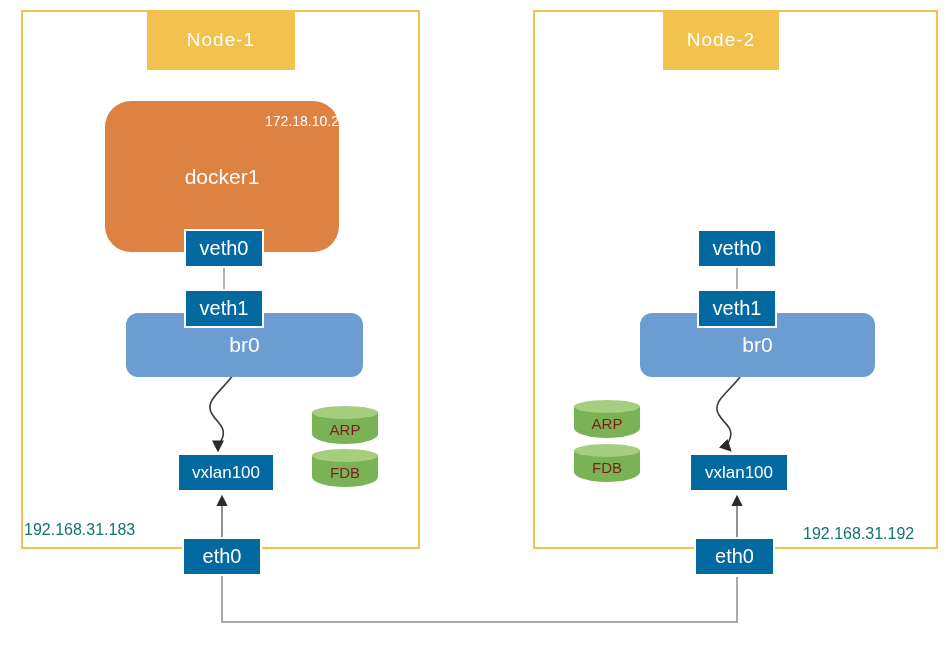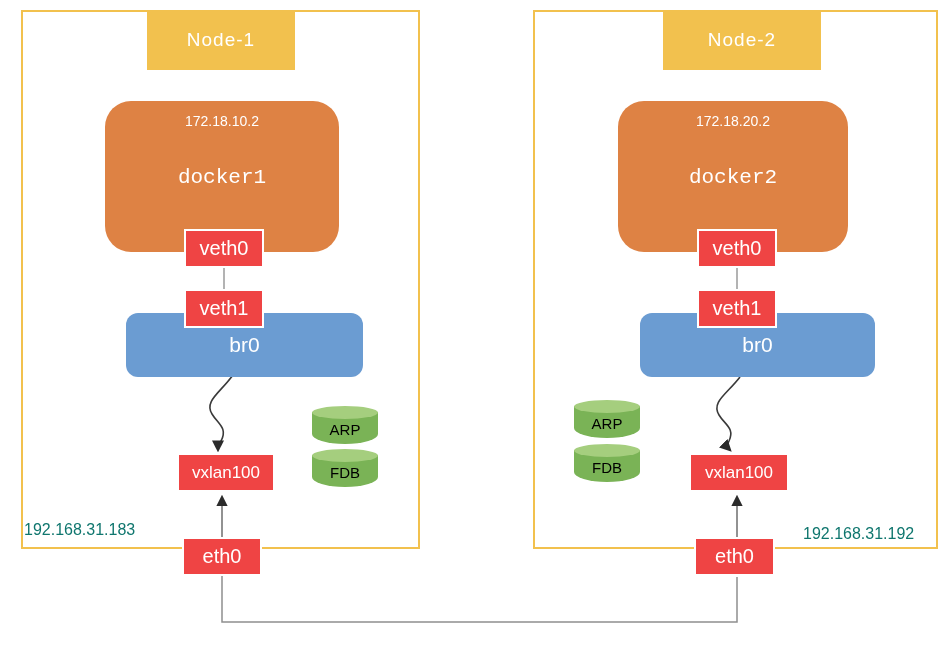--- a/index.html
+++ b/index.html
@@ -17,32 +17,32 @@
   #node1-box{left:21px;top:10px;width:399px;height:539px;}
   #node2-box{left:533px;top:10px;width:405px;height:539px;}
 
   
   .titletab{
     background:var(--yellow,#F2C14E);color:#fff;
     display:flex;align-items:center;justify-content:center;
     font-size:19px;letter-spacing:1px;
   }
   #node1-title{left:147px;top:10px;width:148px;height:60px;}
-  #node2-title{left:663px;top:10px;width:158px;height:60px;}
+  #node2-title{left:663px;top:10px;width:116px;height:60px;}
 
   
   .dockerbox{background:var(--orange,#DE8244);border-radius:26px;color:#fff;}
   #docker1{left:105px;top:101px;width:234px;height:151px;}
   #docker2{left:618px;top:101px;width:230px;height:151px;}
-  .docker-ip{position:absolute;top:12px;left:0;width:100%;text-align:center;font-size:14px;color:#fff;}
-  .docker-name{position:absolute;top:50%;left:0;width:100%;transform:translateY(-50%);text-align:center;font-size:21px;color:#fff;font-family:Liberation Mono, monospace;}
+  .docker-ip{position:absolute;top:12px;left:0;width:100%;text-align:right;font-size:14px;color:#fff;}
+  .docker-name{position:absolute;top:50%;left:0;width:100%;transform:translateY(-50%);text-align:center;font-size:21px;color:#fff;}
 
   
   .blackbox{
-    background:#ef4444;border:2px solid #ffffff;color:#fff;
+    background:#0369a1;border:2px solid #ffffff;color:#fff;
     display:flex;align-items:center;justify-content:center;
   }
   #veth0-1{left:184px;top:229px;width:80px;height:39px;font-size:20px;}
   #veth1-1{left:184px;top:289px;width:80px;height:39px;font-size:20px;}
   #veth0-2{left:697px;top:229px;width:80px;height:39px;font-size:20px;}
   #veth1-2{left:697px;top:289px;width:80px;height:39px;font-size:20px;}
   #vxlan-1{left:177px;top:453px;width:98px;height:39px;font-size:17px;}
   #vxlan-2{left:689px;top:453px;width:100px;height:39px;font-size:17px;}
   #eth0-1{left:182px;top:537px;width:80px;height:39px;font-size:20px;}
   #eth0-2{left:694px;top:537px;width:81px;height:39px;font-size:20px;}
@@ -58,21 +58,21 @@
   
   .cyl{
     background:var(--green,#7AB356);
     border-radius:0 0 50% 50% / 0 0 10px 10px;
     display:flex;align-items:center;justify-content:center;
   }
   .cyl::before{
     content:"";position:absolute;left:0;top:-6px;width:100%;height:13px;
     background:var(--greentop,#A5CE7E);border-radius:50%;
   }
-  .cyl-label{position:relative;color:#000000;font-size:15px;padding-top:3px;}
+  .cyl-label{position:relative;color:#7f1d1d;font-size:15px;padding-top:3px;}
   #arp-1{left:312px;top:412px;width:66px;height:32px;}
   #fdb-1{left:312px;top:455px;width:66px;height:32px;}
   #arp-2{left:574px;top:406px;width:66px;height:32px;}
   #fdb-2{left:574px;top:450px;width:66px;height:32px;}
 
   
   .hostip{font-size:16px;color:#0f766e;white-space:nowrap;}
   #hostip-1{left:24px;top:521px;}
   #hostip-2{left:797px;top:525px;margin-left:6px;}
 
@@ -122,24 +122,20 @@
     <span class="cyl-label">FDB</span>
   </div>
 
   <div class="abs blackbox" id="vxlan-1">vxlan100</div>
   <div class="abs hostip" id="hostip-1">192.168.31.183</div>
   <div class="abs blackbox" id="eth0-1">eth0</div>
 
   <div class="abs nodebox" id="node2-box"></div>
   <div class="abs titletab" id="node2-title">Node-2</div>
 
-  <div class="abs dockerbox" id="docker2">
-    <div class="docker-ip">172.18.20.2</div>
-    <div class="docker-name">docker2</div>
-  </div>
 
   <div class="abs blackbox" id="veth0-2">veth0</div>
   <div class="abs bridge" id="br0-2">br0</div>
   <div class="abs blackbox" id="veth1-2">veth1</div>
 
   <div class="abs cyl" id="arp-2">
     <span class="cyl-label">ARP</span>
   </div>
   <div class="abs cyl" id="fdb-2">
     <span class="cyl-label">FDB</span>

